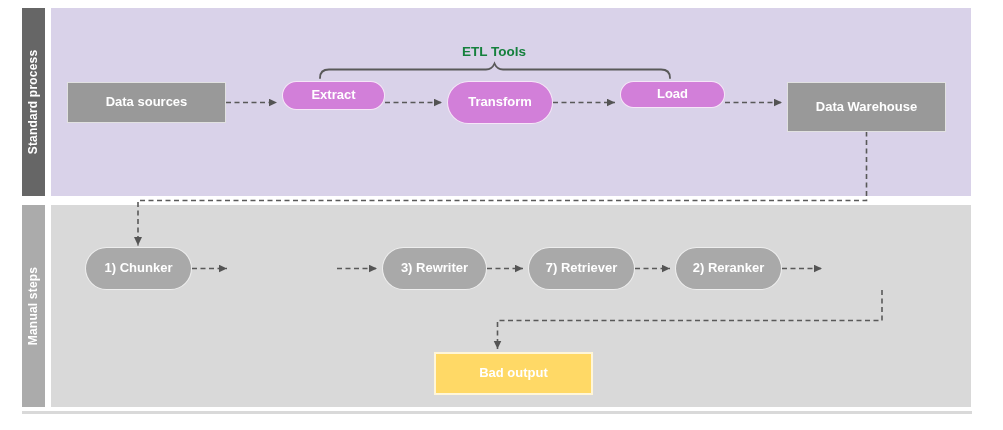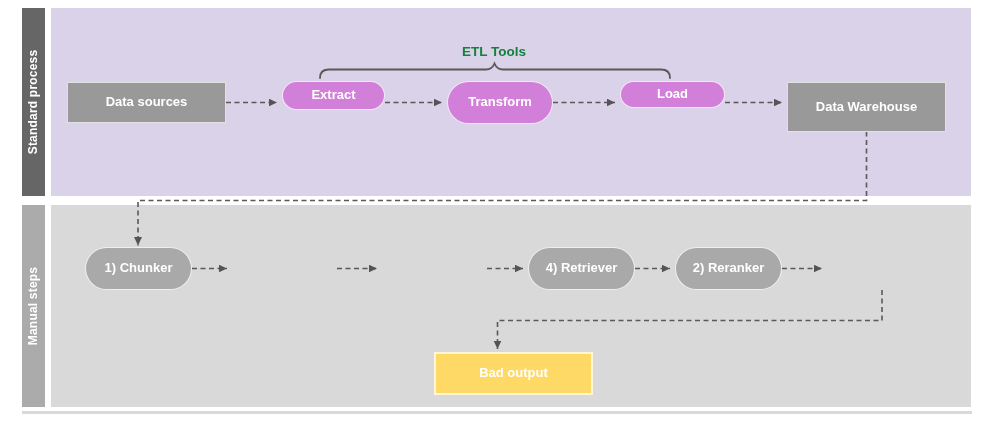--- a/index.html
+++ b/index.html
@@ -90,22 +90,25 @@
   <div class="node pill pill-purple" style="left:620px;top:81px;width:105px;height:27px">
     <span>Load</span>
   </div>
   <div class="node rect-gray" style="left:787px;top:82px;width:159px;height:50px">
     <span>Data Warehouse</span>
   </div>
 
   <div class="node pill pill-gray" style="left:85px;top:247px;width:107px;height:43px">
     <span>1) Chunker</span>
   </div>
+  <div class="node pill pill-gray" style="left:382px;top:247px;width:105px;height:43px">
+    <span>3) Rewriter</span>
+  </div>
   <div class="node pill pill-gray" style="left:528px;top:247px;width:107px;height:43px">
-    <span>4) Retriever</span>
+    <span>7) Retriever</span>
   </div>
   <div class="node pill pill-gray" style="left:675px;top:247px;width:107px;height:43px">
     <span>2) Reranker</span>
   </div>
   <div class="node rect-yellow" style="left:418px;top:352px;width:159px;height:43px">
     <span>Bad output</span>
   </div>
 
   <div class="divider"></div>
 </div>

